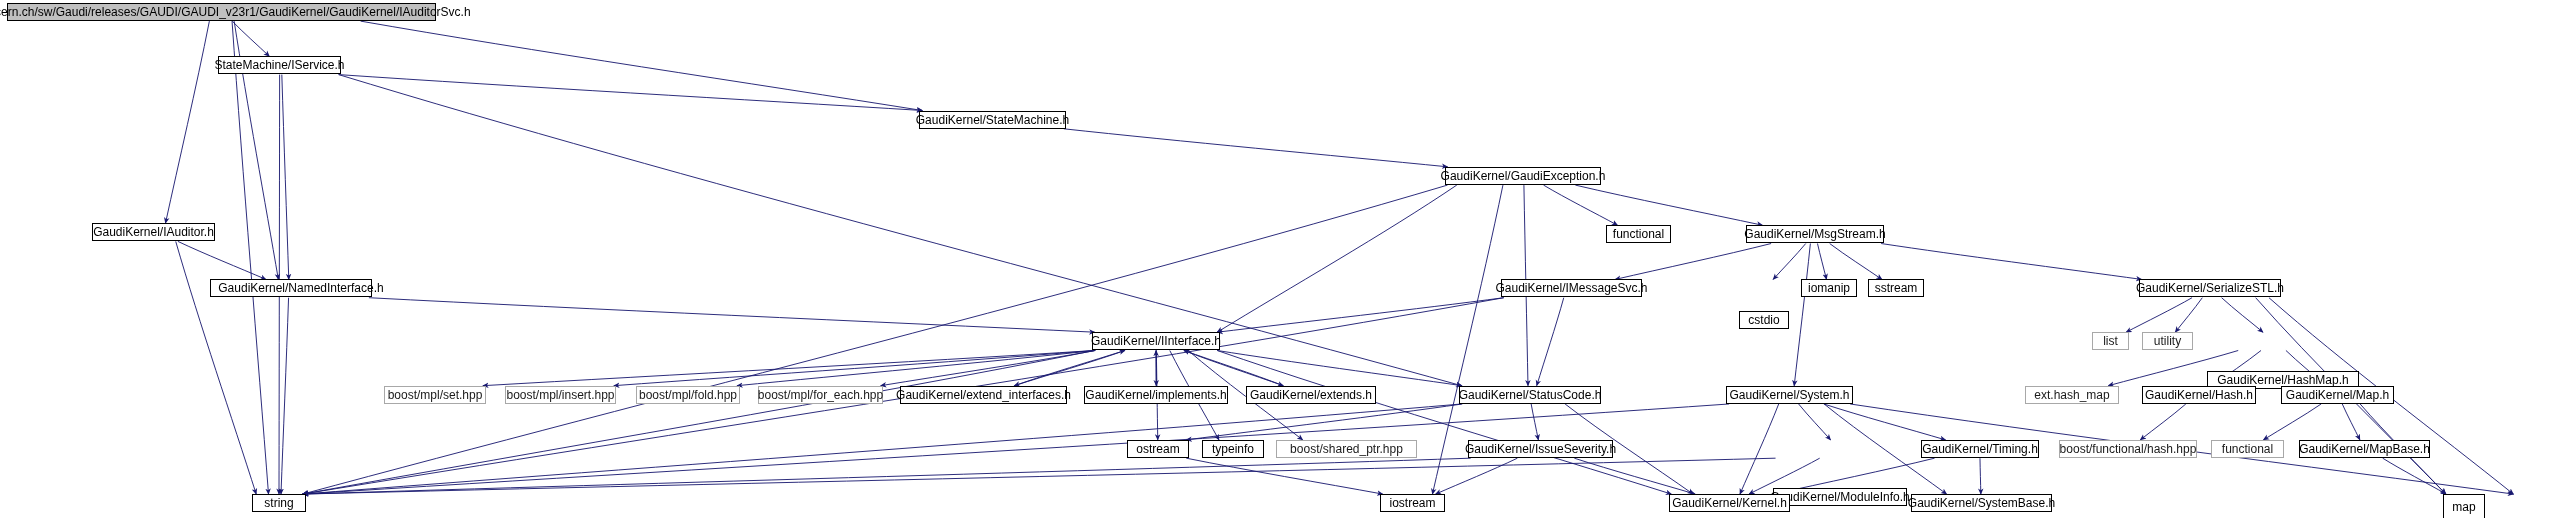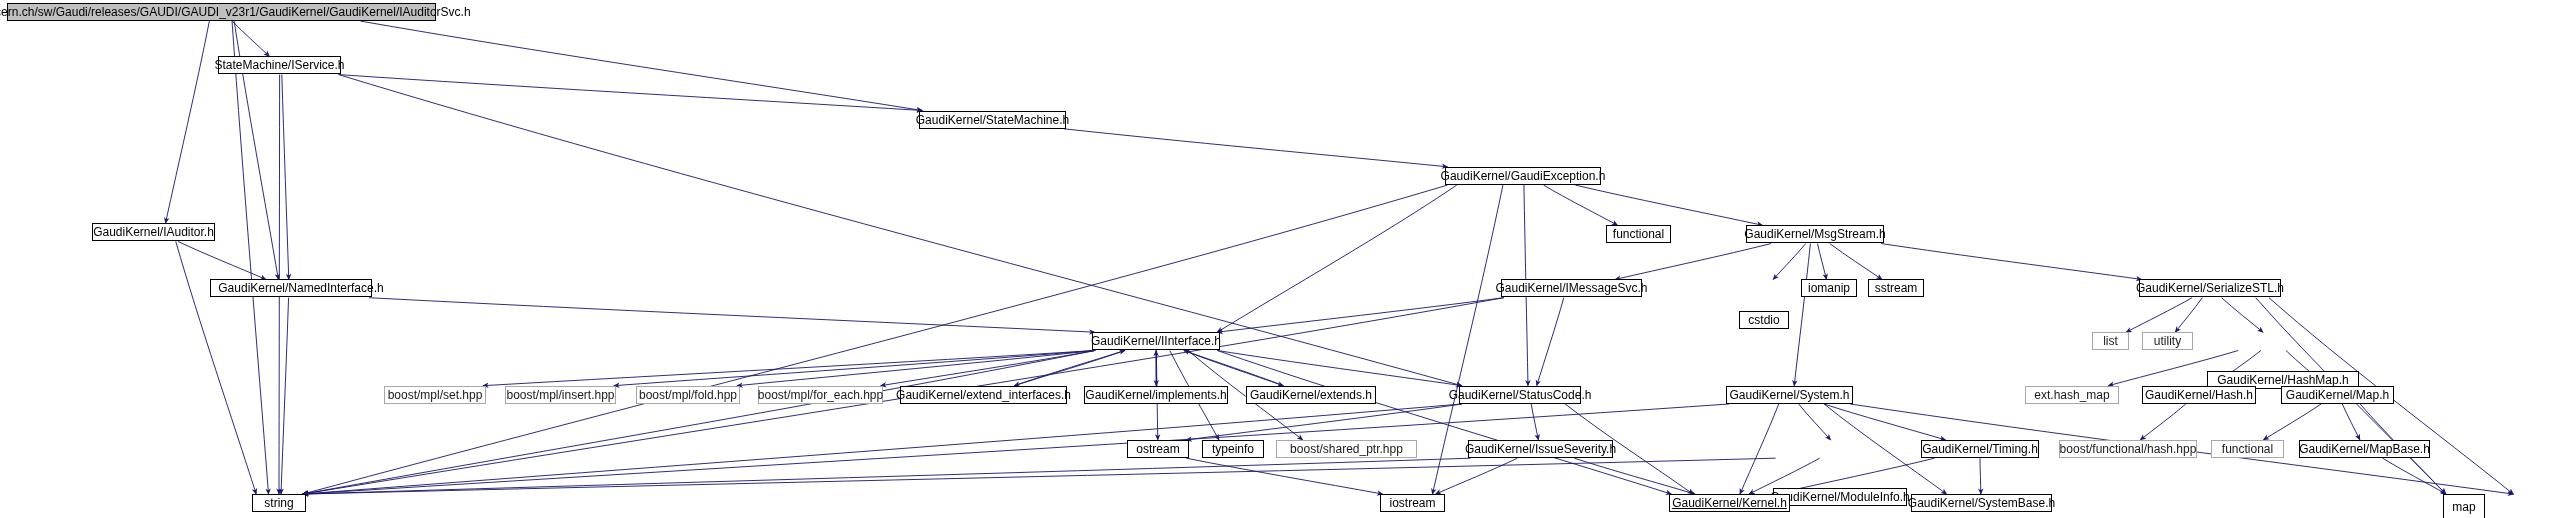--- a/index.html
+++ b/index.html
@@ -208,21 +208,21 @@
       </div>
       <div class="node" style="left: 900px; top: 386px; width: 167px; height: 18.3px;">
         <span class="lbl">GaudiKernel/extend_interfaces.h</span>
       </div>
       <div class="node" style="left: 1084px; top: 386px; width: 144px; height: 18.3px;">
         <span class="lbl">GaudiKernel/implements.h</span>
       </div>
       <div class="node" style="left: 1246px; top: 386px; width: 130px; height: 18.3px;">
         <span class="lbl">GaudiKernel/extends.h</span>
       </div>
-      <div class="node" style="left: 1459px; top: 386px; width: 122px; height: 18.3px;">
+      <div class="node" style="left: 1459px; top: 386px; width: 142px; height: 18.3px;">
         <span class="lbl">GaudiKernel/StatusCode.h</span>
       </div>
       <div class="node" style="left: 1726px; top: 386px; width: 127px; height: 18.3px;">
         <span class="lbl">GaudiKernel/System.h</span>
       </div>
       <div class="node sys" style="left: 2025px; top: 386px; width: 94px; height: 18.3px;">
         <span class="lbl">ext.hash_map</span>
       </div>
       <div class="node" style="left: 2142px; top: 386px; width: 114px; height: 18.3px;">
         <span class="lbl">GaudiKernel/Hash.h</span>
@@ -256,21 +256,21 @@
       </div>
       <div class="node" style="left: 2299px; top: 440px; width: 131px; height: 18.3px;">
         <span class="lbl">GaudiKernel/MapBase.h</span>
       </div>
       <div class="node" style="left: 252px; top: 494px; width: 54px; height: 18.3px;">
         <span class="lbl">string</span>
       </div>
       <div class="node" style="left: 1380px; top: 494px; width: 65px; height: 18.3px;">
         <span class="lbl">iostream</span>
       </div>
-      <div class="node" style="left: 1669px; top: 494px; width: 121px; height: 18.3px; text-decoration: underline;">
+      <div class="node" style="left: 1669px; top: 494px; width: 121px; height: 18.3px;">
         <span class="lbl">GaudiKernel/Kernel.h</span>
       </div>
       <div class="node" style="left: 1911px; top: 494px; width: 141px; height: 18.3px;">
         <span class="lbl">GaudiKernel/SystemBase.h</span>
       </div>
       <div class="node" style="left: 2443px; top: 494px; width: 42px; height: 25px;">
         <span class="lbl">map</span>
       </div>
       <div class="node" style="left: 2511px; top: 494px; width: 55px; height: 18.3px; margin-top: 29px;">
         <span class="lbl">vector</span>

